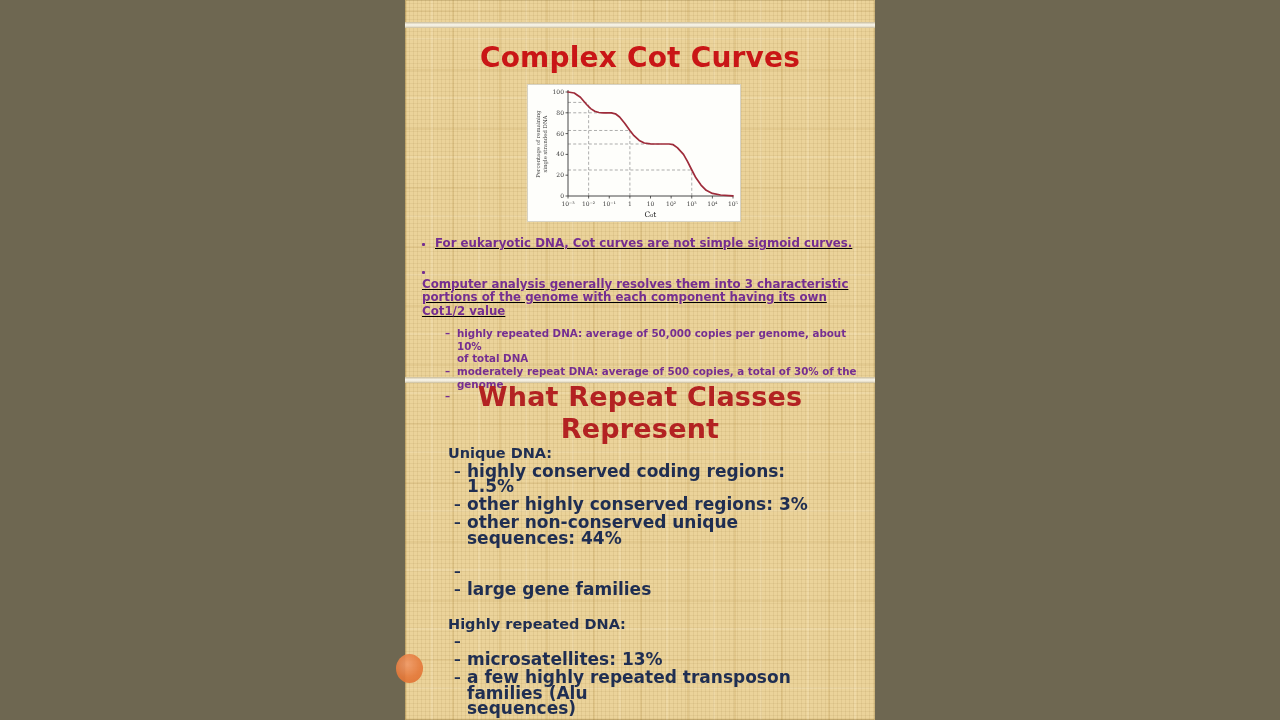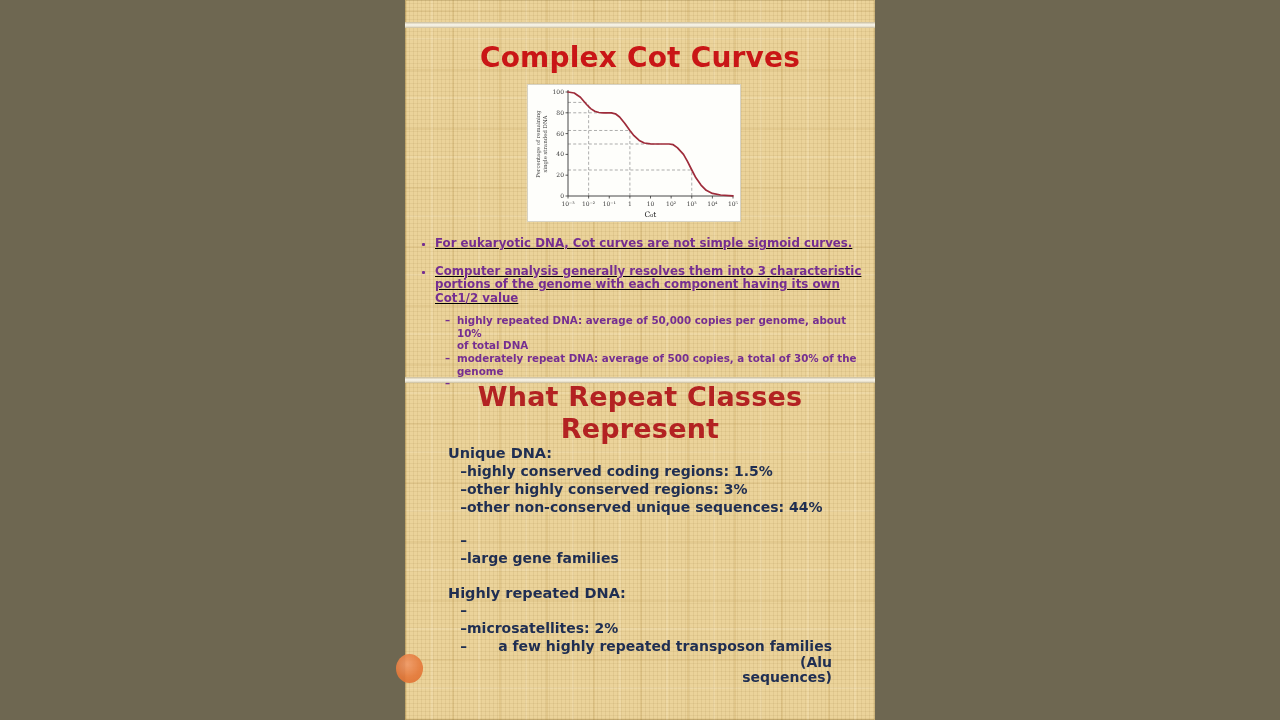--- a/index.html
+++ b/index.html
@@ -33,21 +33,21 @@
     margin-top:13px;text-align:center;
     font-size:28px;font-weight:700;color:var(--title1,#c91616);
     letter-spacing:.2px;line-height:34px;
   }
   .chart-box{
     margin:9px 0 0 122px;width:214px;height:138px;
     background:#fefefb;border:1px solid #d6d2c4;box-sizing:border-box;text-align:center;
   }
   .s1-bullets{margin-top:15px;padding-left:17px;}
   .b-item{display:flex;margin-top:0;text-decoration:underline;}
-  .b-item + .b-item{margin-top:14px;}
+  .b-item + .b-item{margin-top:14px;flex-direction:column;}
   .s1-bullets .b-marker{
     width:13px;flex:0 0 13px;display:flex;justify-content:flex-start;
   }
   .s1-bullets .b-dot{width:3px;height:3px;margin-top:6px;background:var(--purple,#752e91);border-radius:1px;}
   .s1-bullets .b-text{
     white-space:pre-line;font-size:11.8px;font-weight:700;line-height:13.6px;
     color:var(--purple,#752e91);max-width:432px;
   }
   .s1-subs{margin-top:9px;padding-left:40px;}
   .sub-item{display:flex;margin-top:.5px;}
@@ -58,34 +58,34 @@
     white-space:pre-line;font-size:10.3px;font-weight:700;line-height:12.4px;
     color:var(--purple,#752e91);max-width:408px;
   }
 
   .s2-title{
     margin-top:5px;text-align:center;
     font-size:27px;font-weight:700;color:var(--title2,#b32222);
     line-height:32px;letter-spacing:.2px;
   }
   .s2-sections{padding-left:29px;}
-  .s2-section{margin-top:0;text-align:right;}
+  .s2-section{margin-top:0;}
   .s2-section + .s2-section{margin-top:18px;}
   .s2-head-row{display:flex;}
   .s2-head-marker{width:14px;flex:0 0 14px;}
   .s2-dot{width:4px;height:4px;margin-top:6px;background:var(--navy,#1f2e52);border-radius:1px;}
   .s2-heading{
     font-size:14.5px;font-weight:700;line-height:16px;color:var(--navy,#1f2e52);
   }
   .s2-sub{display:flex;margin-left:20px;margin-top:2.5px;}
   .s2-sub-dash{
     width:13px;flex:0 0 13px;font-size:13.5px;font-weight:700;line-height:15.5px;color:var(--navy,#1f2e52);
   }
   .s2-sub-text{
-    white-space:pre-line;font-size:14px;font-weight:700;line-height:15.5px;
+    white-space:pre-line;font-size:17px;font-weight:700;line-height:15.5px;
     color:var(--navy,#1f2e52);max-width:365px;
   }
 
   .orange-dot{
     position:absolute;left:396px;top:654px;width:27px;height:29px;border-radius:50%;
     background:radial-gradient(circle at 42% 35%, #f09a68 0%, #e57a3b 55%, #df6f2f 100%);
     opacity:.92;
   }
   svg text{font-family:"DejaVu Serif","Liberation Serif",serif;}
 </style>
@@ -215,21 +215,21 @@
         <div class="s2-section">
           <div class="s2-head-row">
             <span class="s2-head-marker"><span class="s2-dot"></span></span>
             <span class="s2-heading">Highly repeated DNA:</span>
           </div>
           <div class="s2-sub">
             <span class="s2-sub-dash">–</span>
           </div>
           <div class="s2-sub">
             <span class="s2-sub-dash">–</span>
-            <span class="s2-sub-text">microsatellites: 2%</span>
+            <span class="s2-sub-text">microsatellites: 13%</span>
           </div>
           <div class="s2-sub">
             <span class="s2-sub-dash">–</span>
             <span class="s2-sub-text">a few highly repeated transposon families (Alu
 sequences)</span>
           </div>
         </div>
       </div>
   </div>
 </div>

